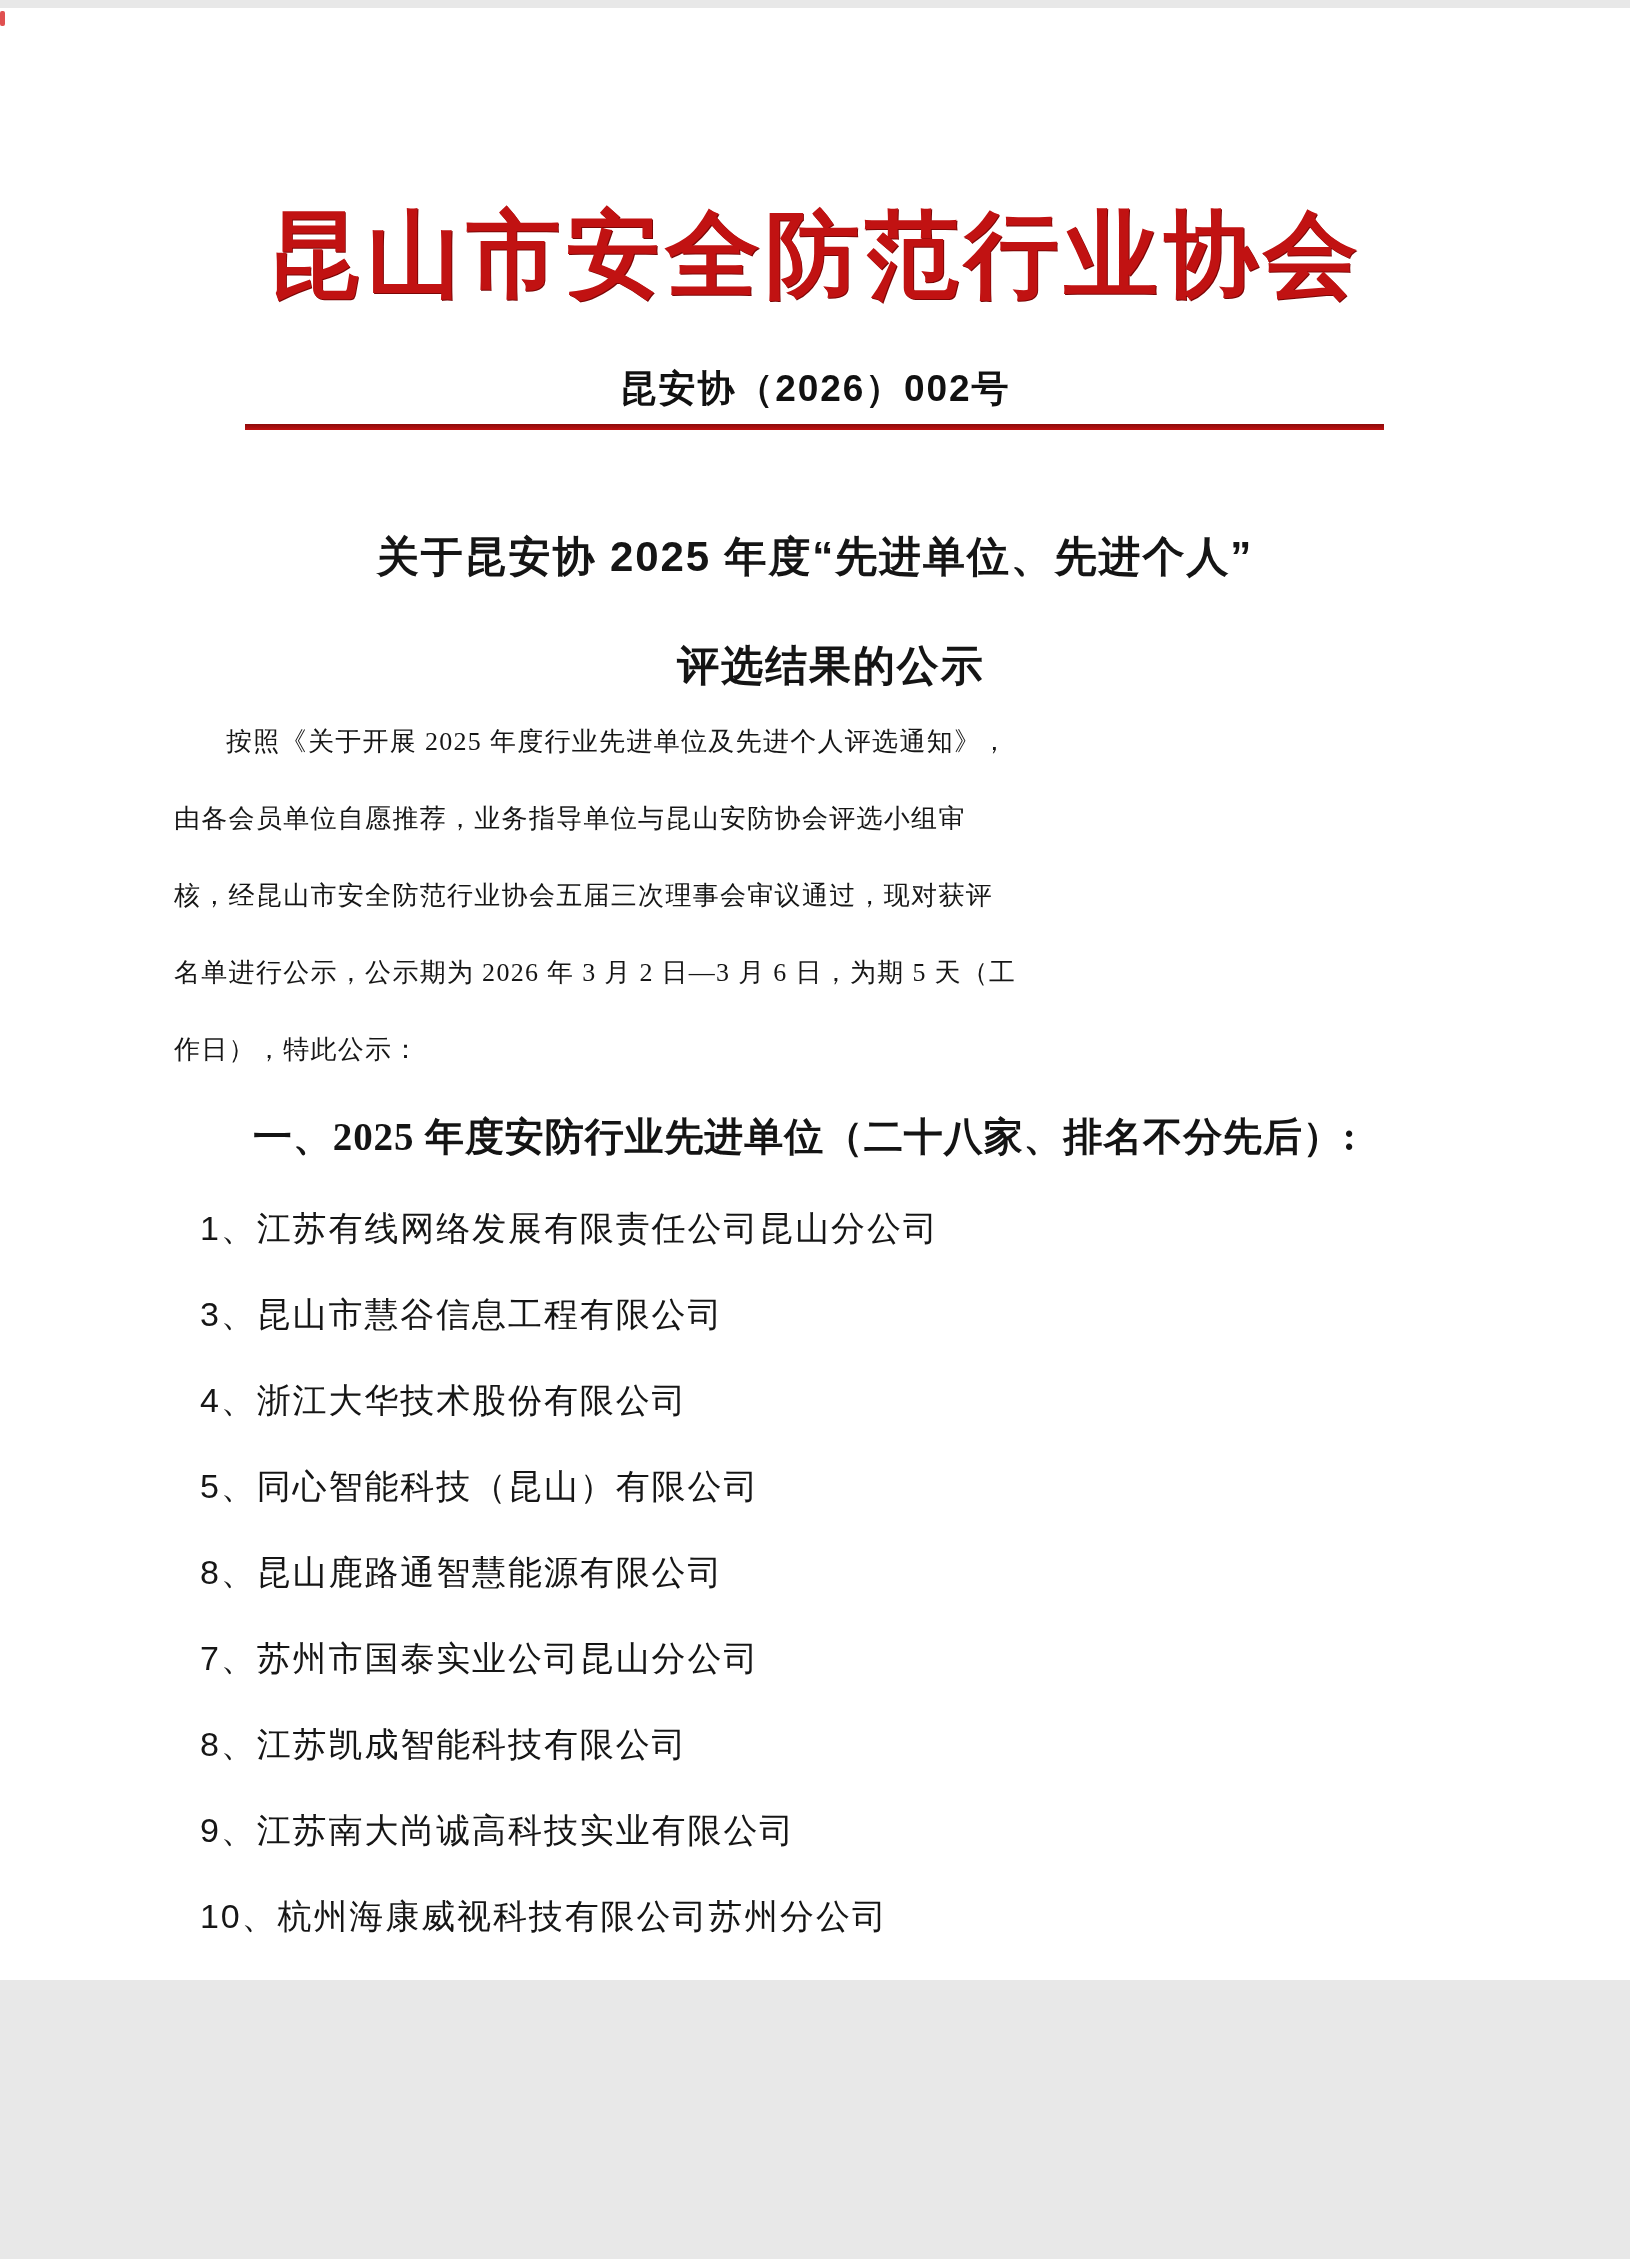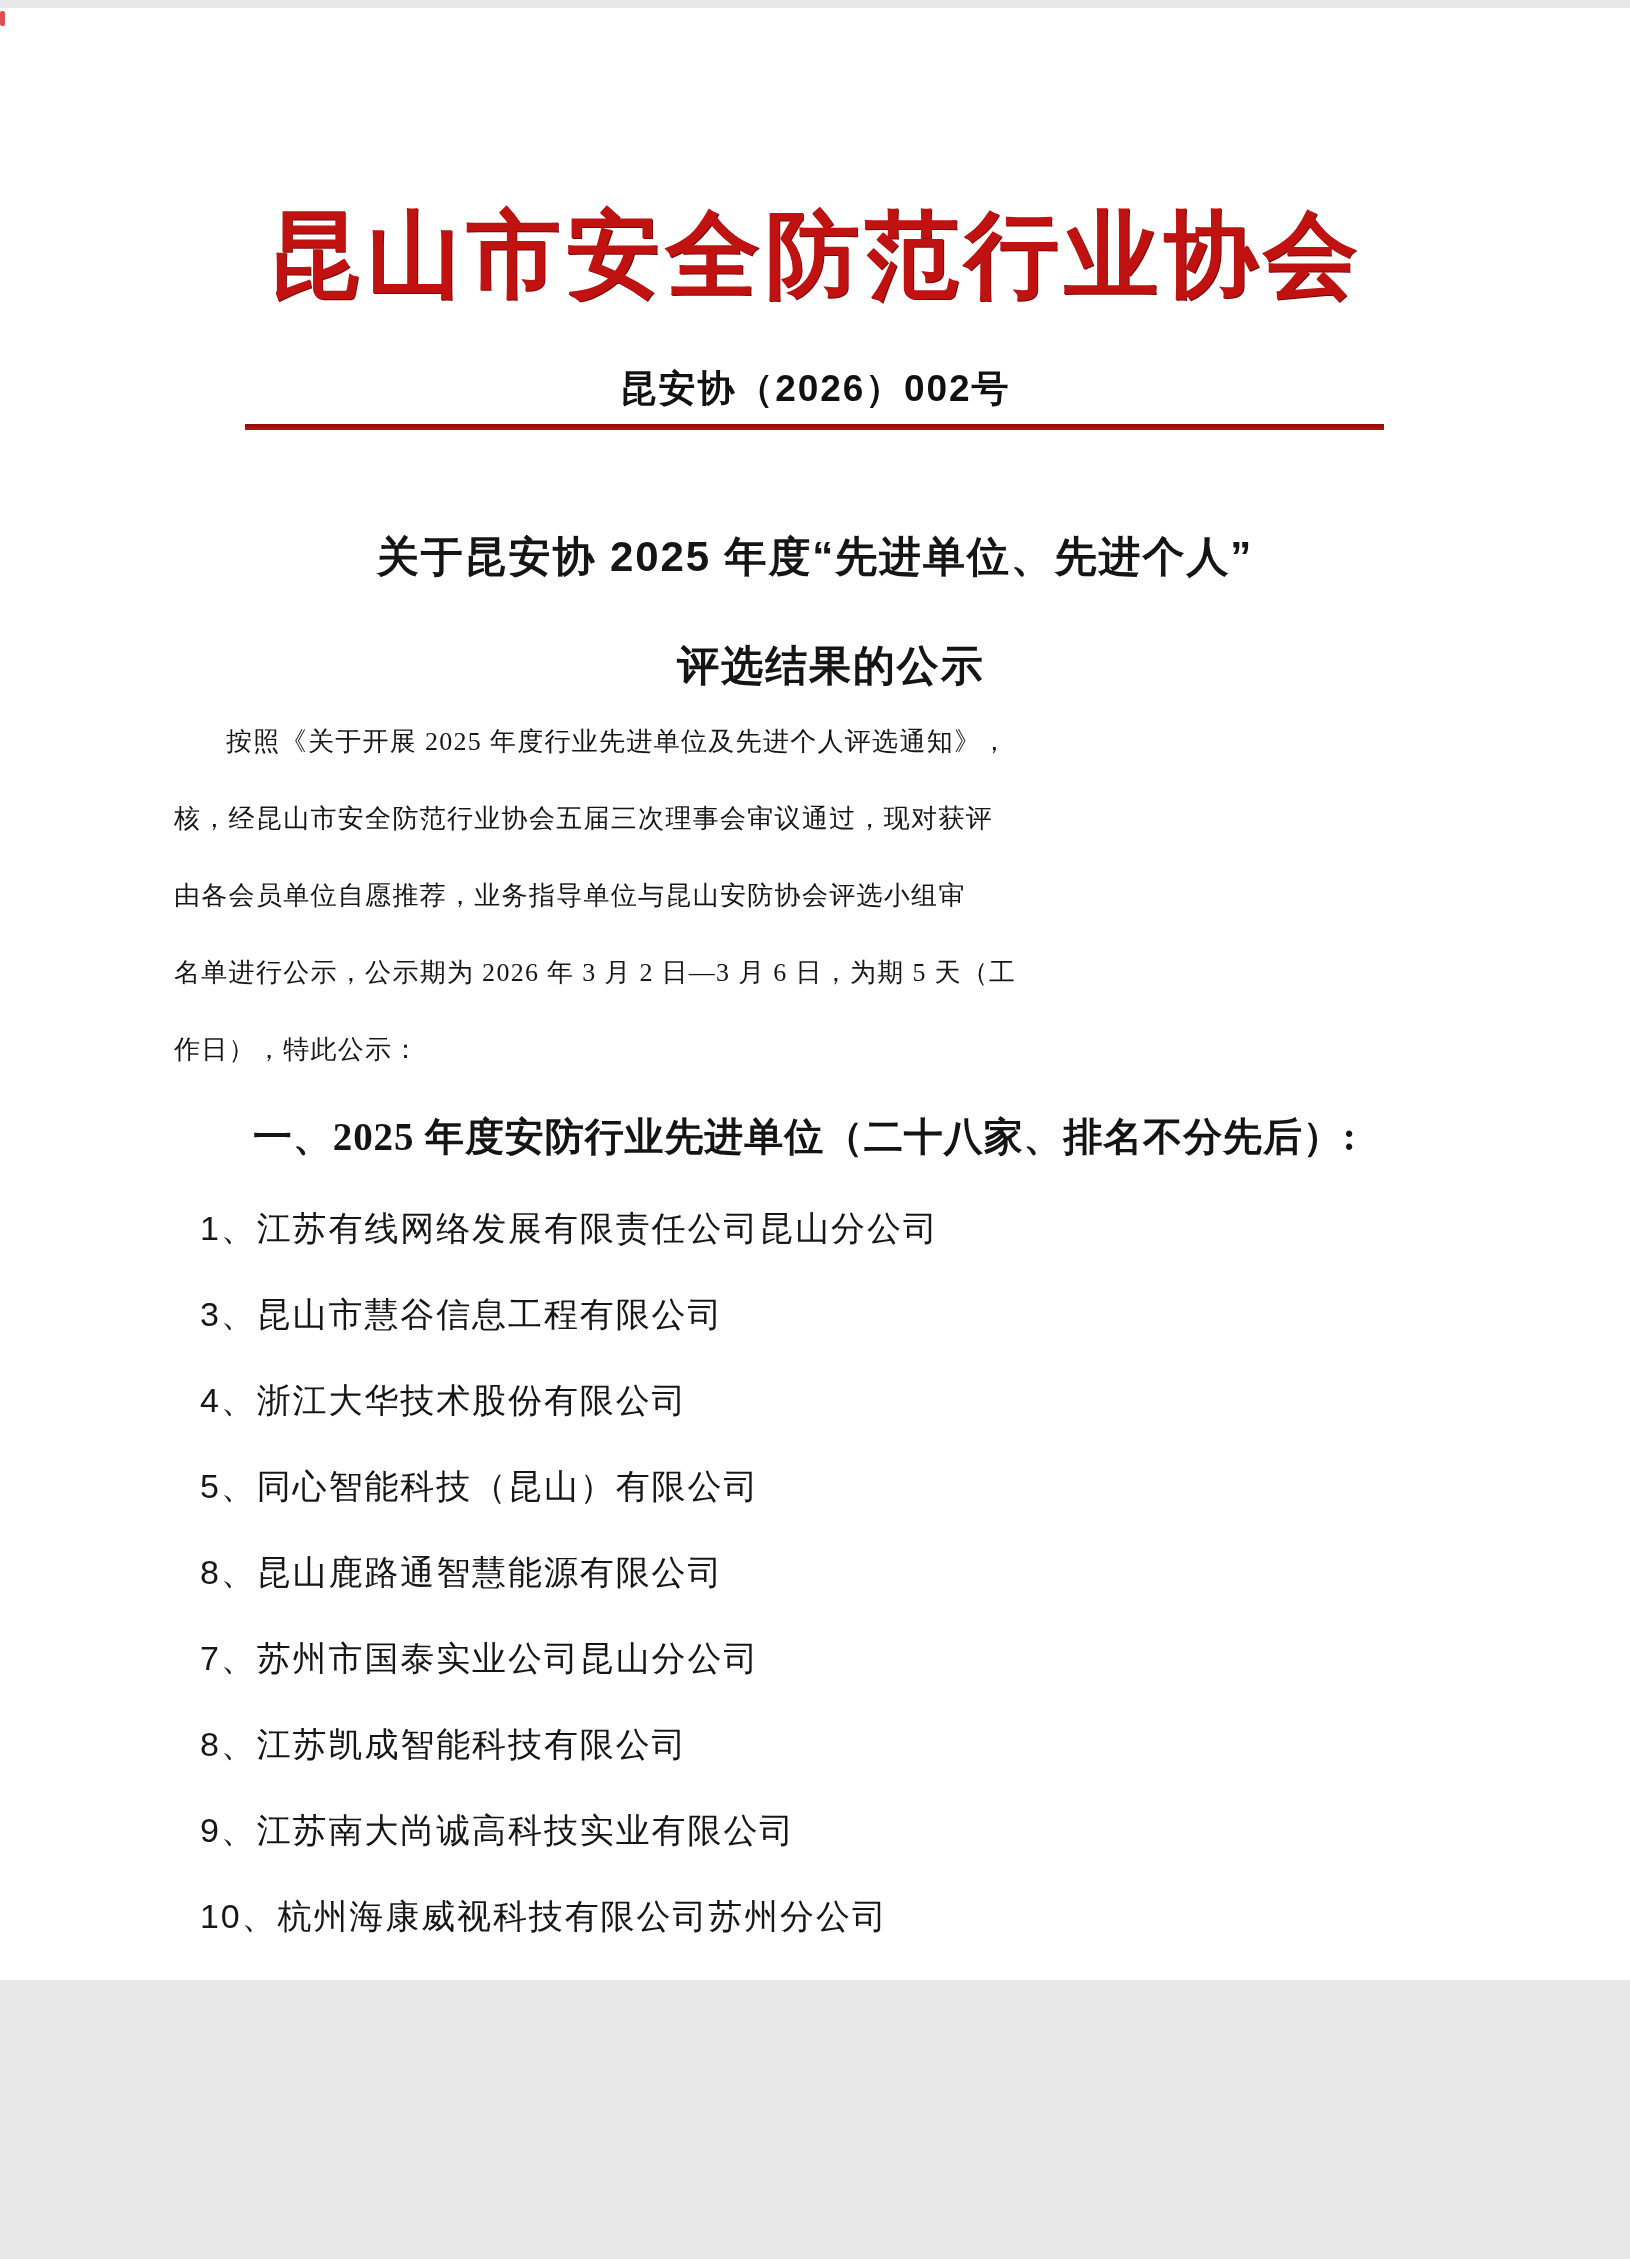--- a/index.html
+++ b/index.html
@@ -99,22 +99,22 @@
   <div class="doc-number">昆安协（2026）002号</div>
 
   <div class="red-rule"></div>
 
   <div class="notice-title line1">关于昆安协 2025 年度“先进单位、先进个人”</div>
 
   <div class="notice-title line2">评选结果的公示</div>
 
   <div class="body-block">
     <div class="body-line indent">按照《关于开展 2025 年度行业先进单位及先进个人评选通知》，</div>
+    <div class="body-line">由各会员单位自愿推荐，业务指导单位与昆山安防协会评选小组审</div>
     <div class="body-line">核，经昆山市安全防范行业协会五届三次理事会审议通过，现对获评</div>
-    <div class="body-line">由各会员单位自愿推荐，业务指导单位与昆山安防协会评选小组审</div>
     <div class="body-line">名单进行公示，公示期为 2026 年 3 月 2 日—3 月 6 日，为期 5 天（工</div>
     <div class="body-line">作日），特此公示：</div>
   </div>
 
   <div class="section-heading">一、2025 年度安防行业先进单位（二十八家、排名不分先后）:</div>
 
   <div class="unit-list">
     <div class="unit-item">1、江苏有线网络发展有限责任公司昆山分公司</div>
     <div class="unit-item">3、昆山市慧谷信息工程有限公司</div>
     <div class="unit-item">4、浙江大华技术股份有限公司</div>

